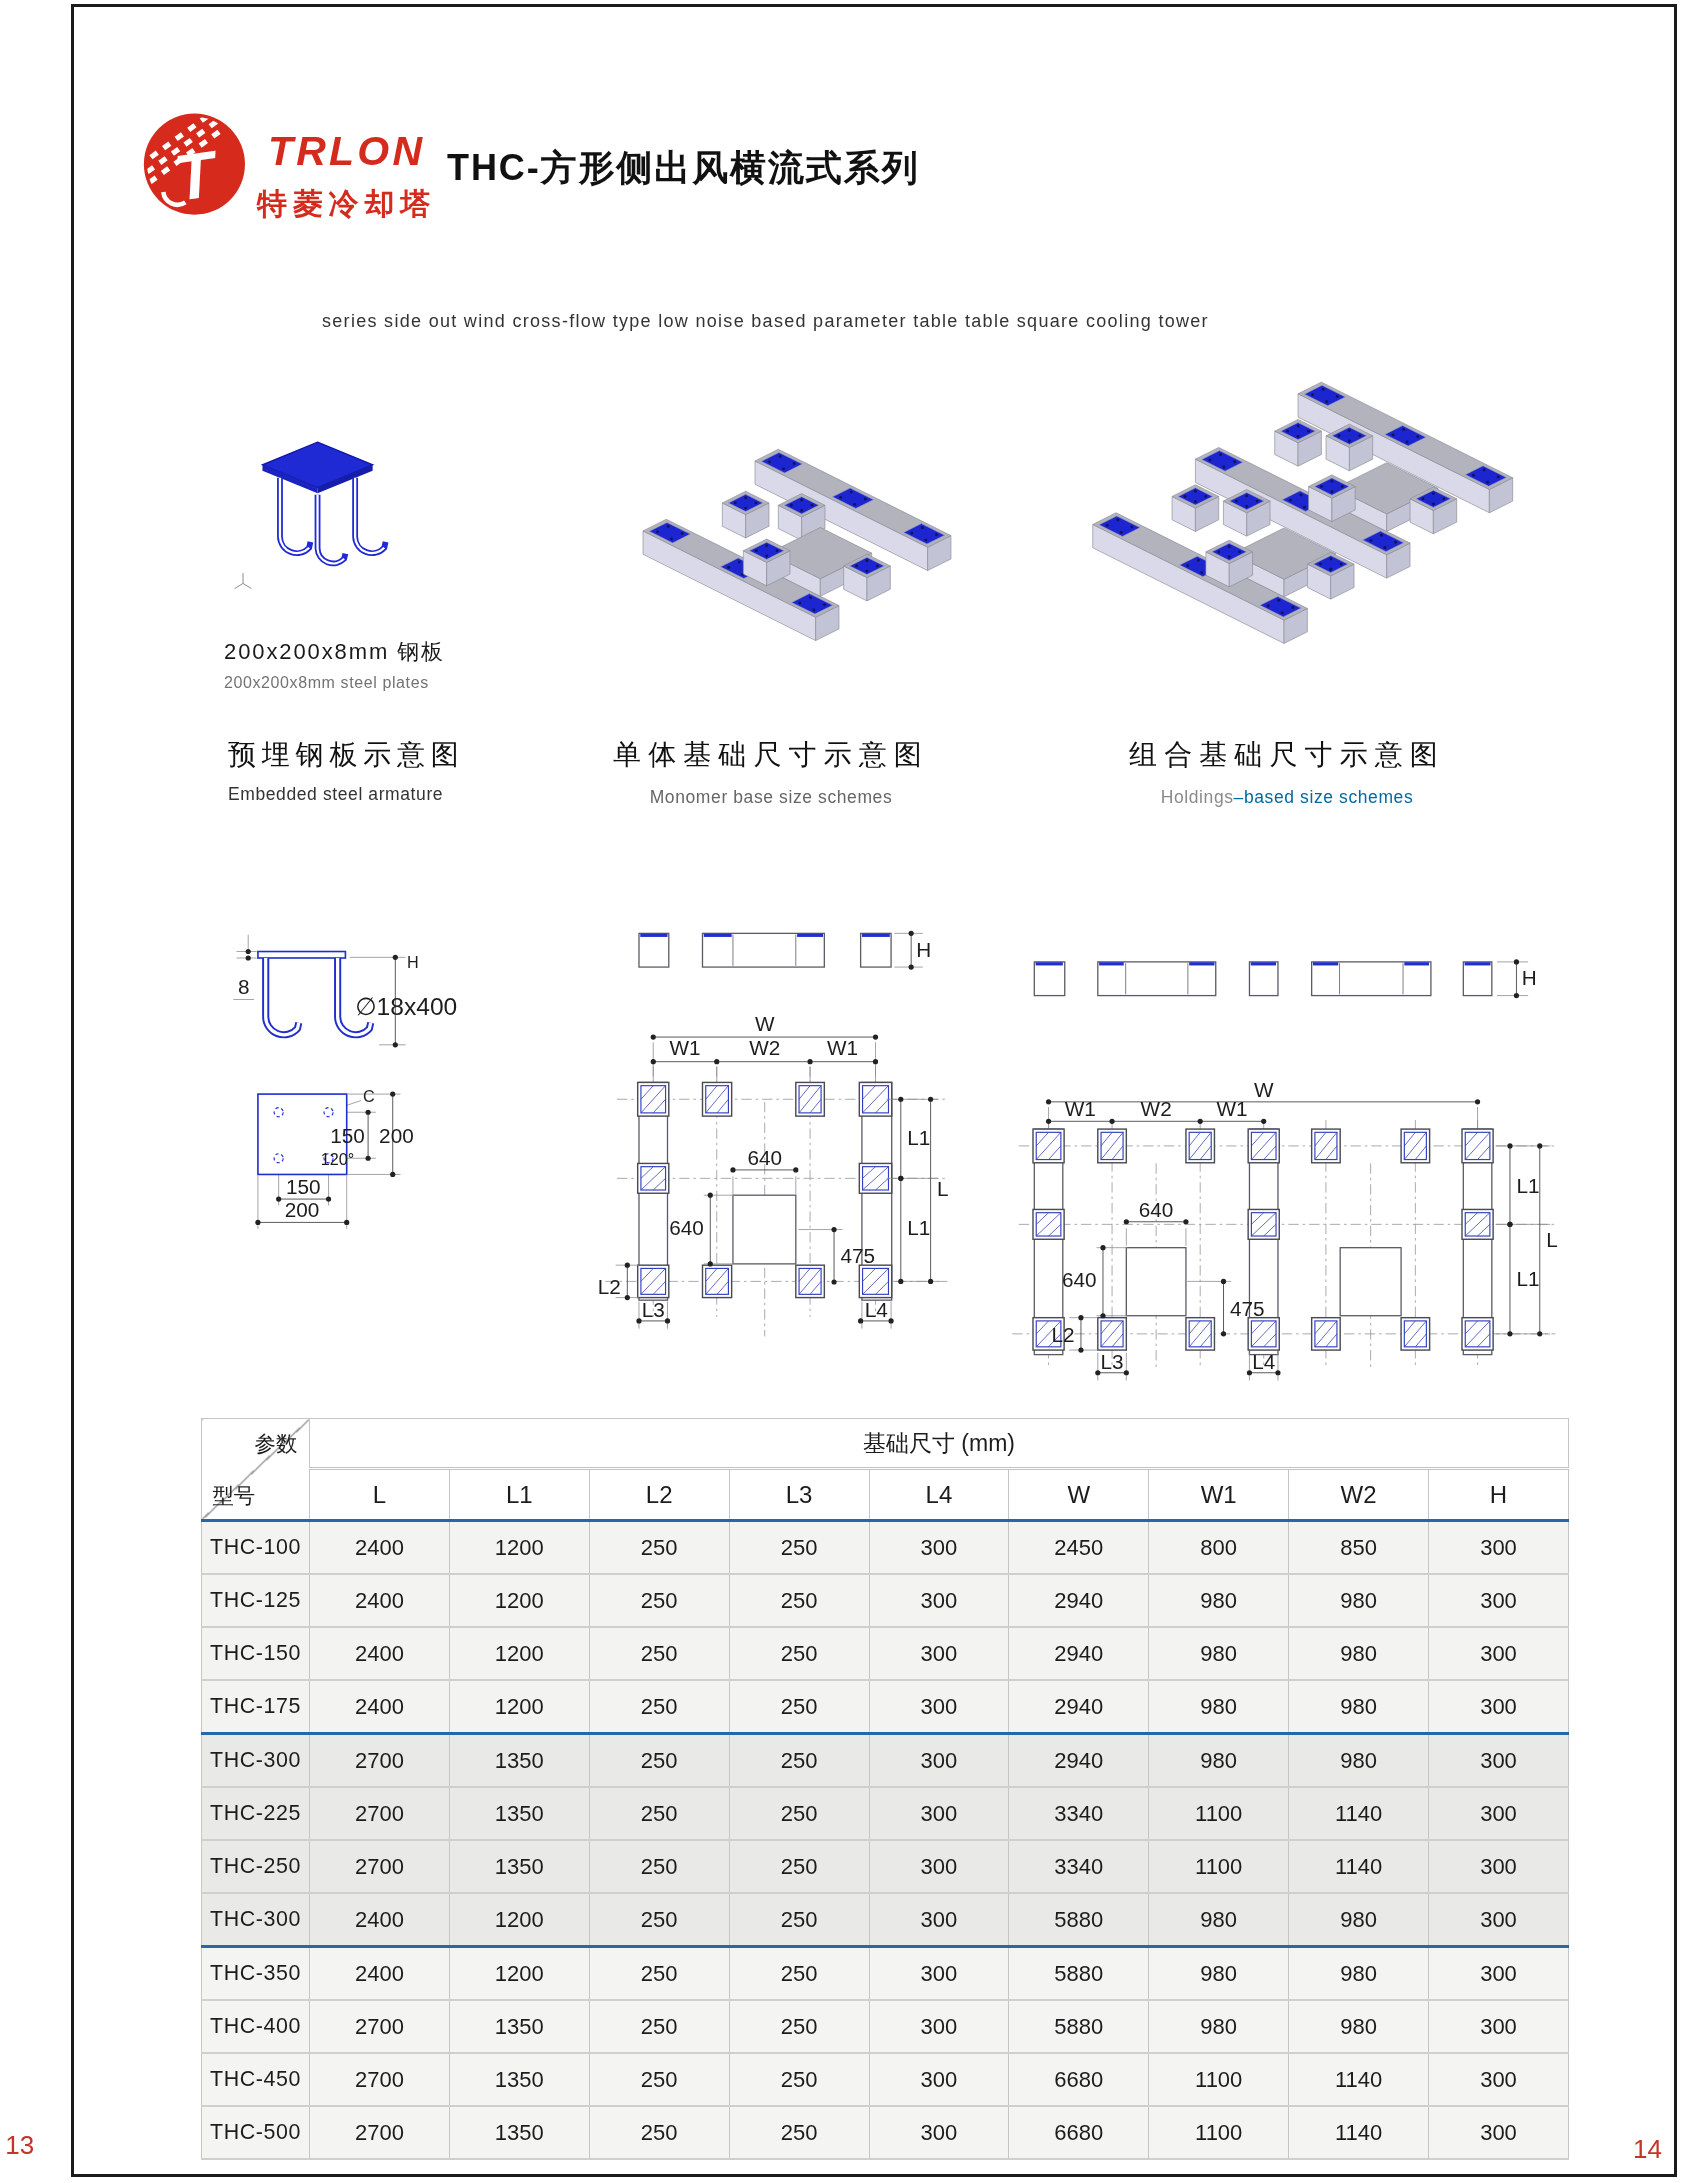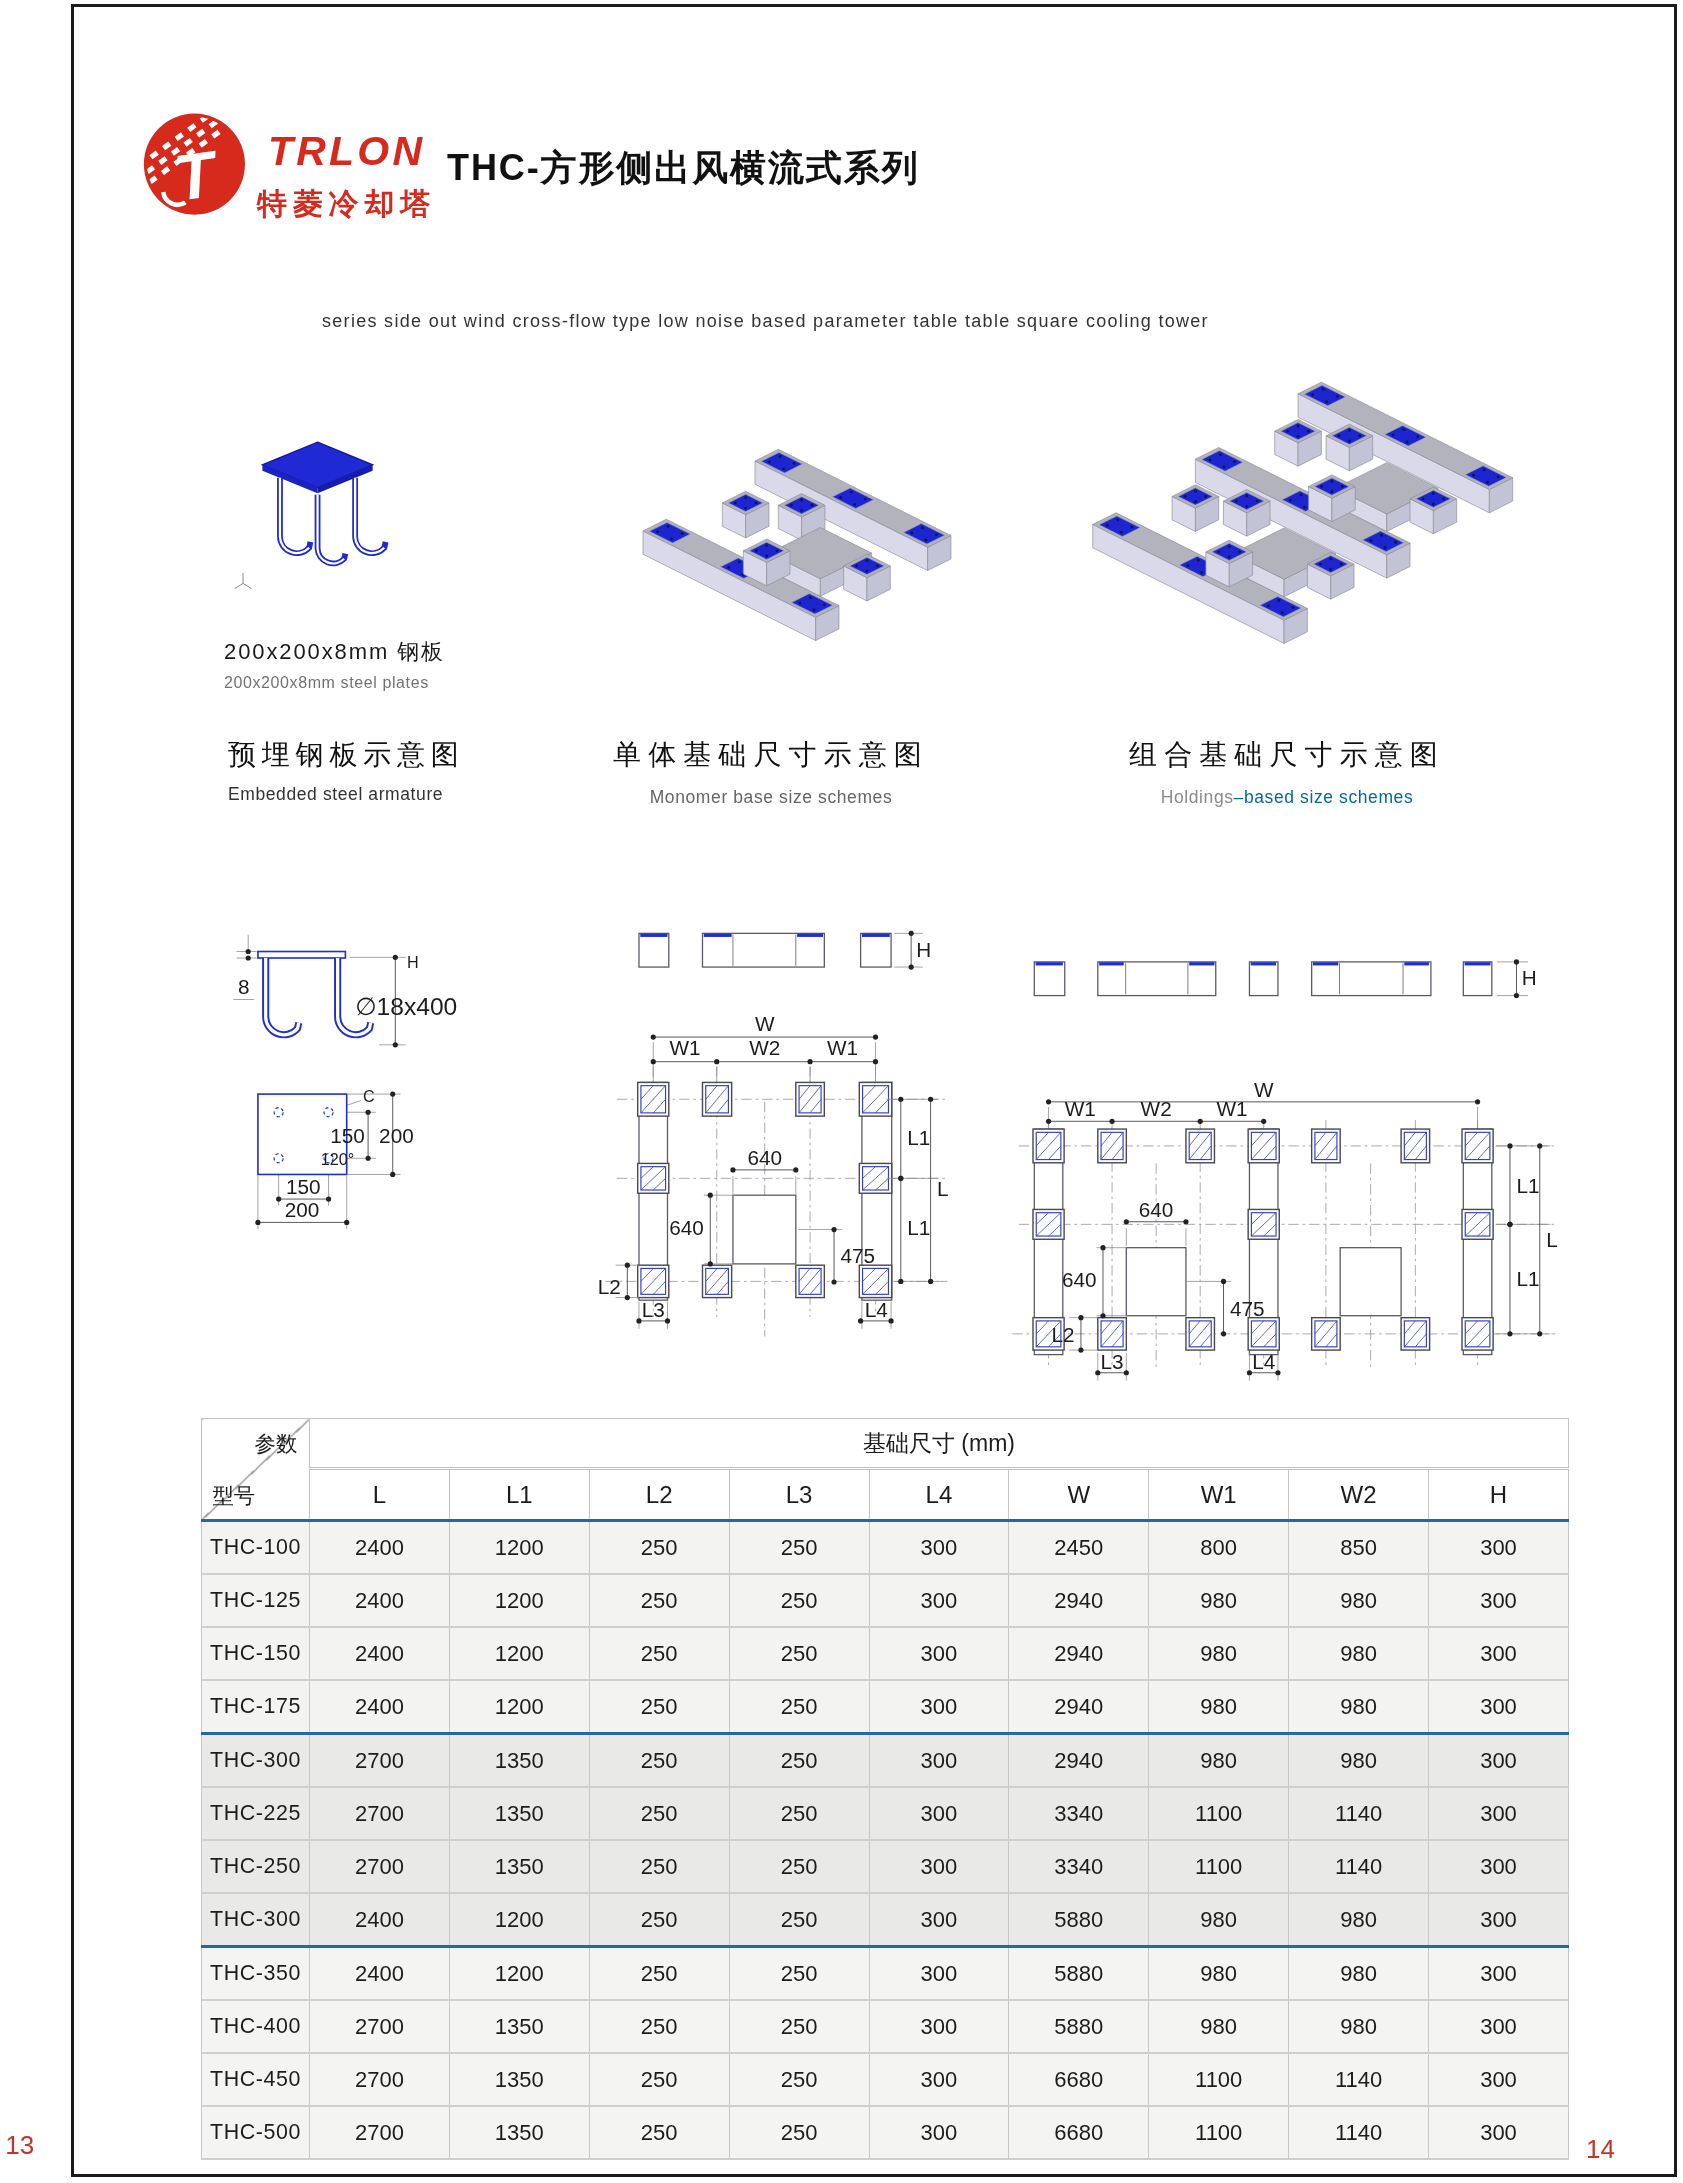--- a/index.html
+++ b/index.html
@@ -32,21 +32,21 @@
   .paramtable th.corner .b{position:absolute;bottom:9px;left:10.4px;font-size:21.4px;}
   .paramtable tbody td{height:51px;font-size:22px;border-bottom:2.6px double #cfcfcd;}
   .paramtable tbody td.model{font-size:21.4px;letter-spacing:0.6px;}
   .paramtable tr.g0 td{background:#f3f3f1;}
   .paramtable tr.g1 td{background:#e9e9e7;}
   .paramtable tr.g2 td{background:#f4f4f2;}
   .paramtable tr.blue-top td{border-top:3.2px solid #2668a6;}
   
   .pn{font-size:26px;color:#c43527;}
   .pn-left{left:5.2px;top:2130px;}
-  .pn-right{left:1586px;top:2134px;}
+  .pn-right{left:1633px;top:2134px;}
   
   .dl{font-size:32px;fill:#1d1d1d;font-family:"Liberation Sans",sans-serif;}
   .dl.mid{text-anchor:middle;} .dl.end{text-anchor:end;}
   .dl.sm{font-size:25px;} .dl.big{font-size:38px;}
 </style>
 </head>
 <body>
 
 <div class="page">
 

